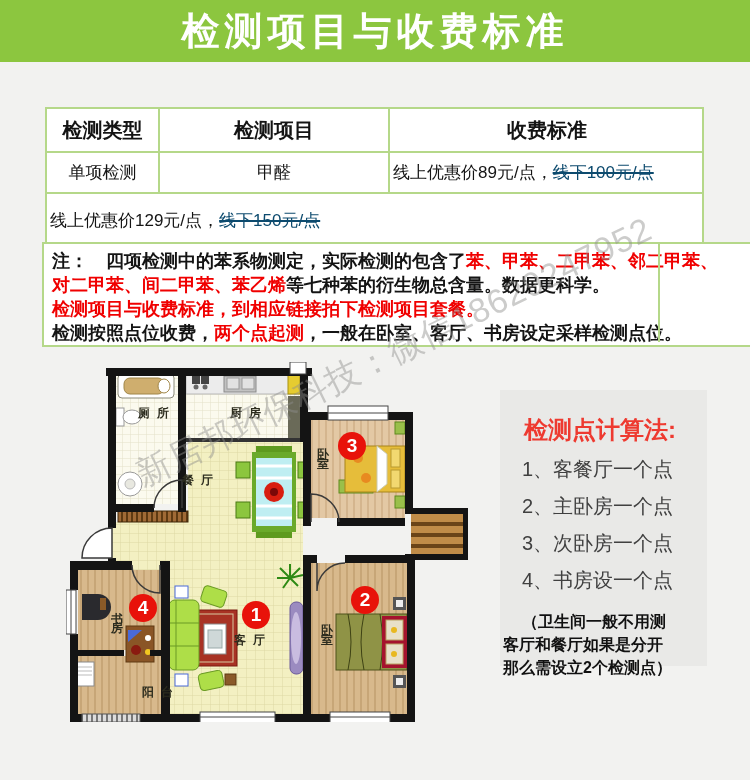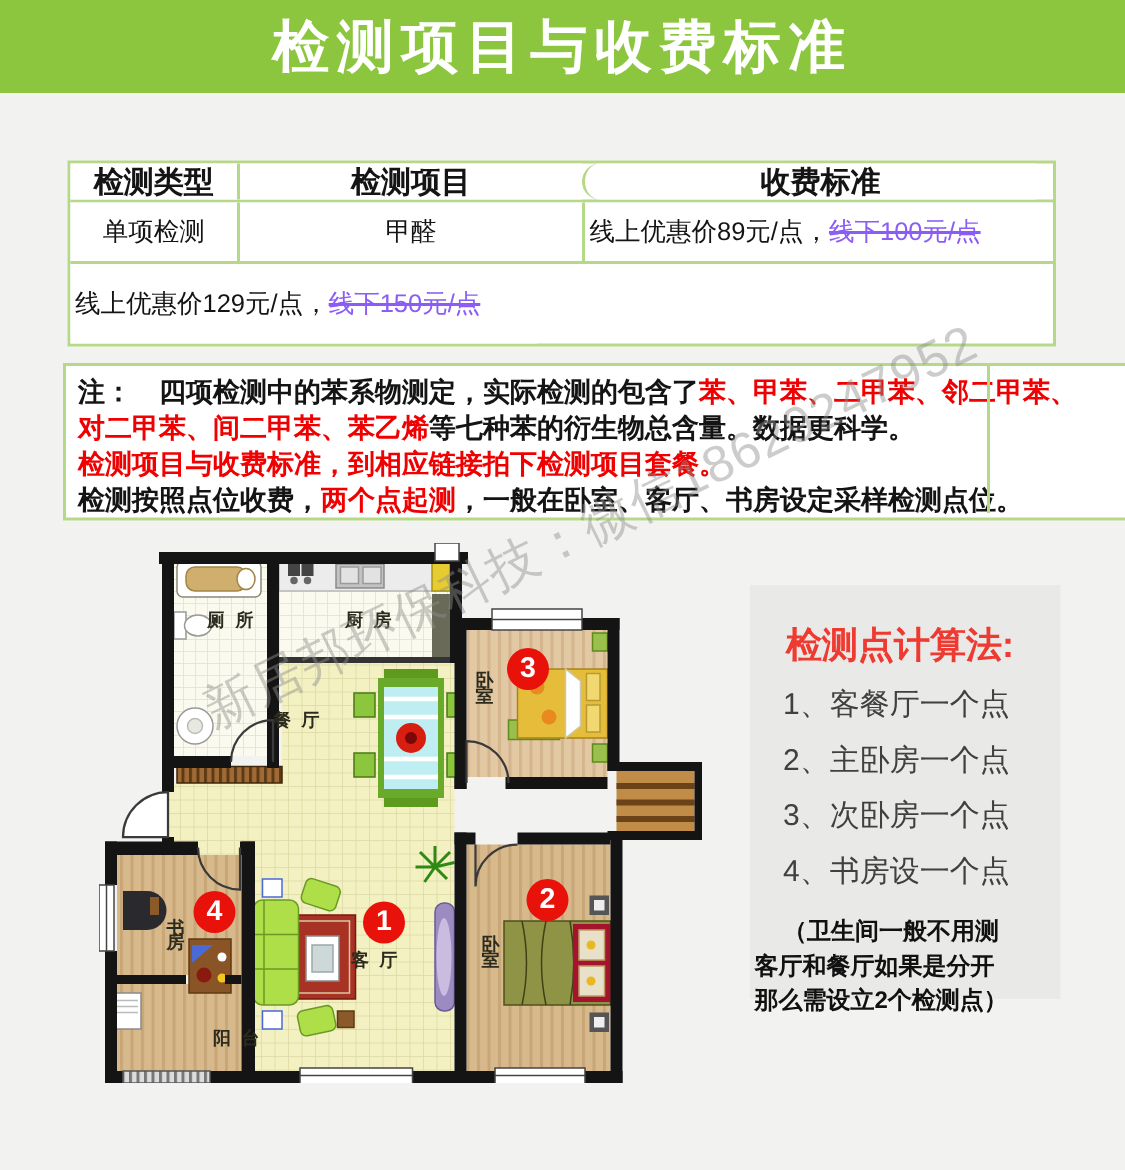--- a/index.html
+++ b/index.html
@@ -15,22 +15,22 @@
   
   .tbl{position:absolute;left:45px;top:107px;width:655px;background:#fff;
        border:2px solid #b5d889;border-collapse:collapse;}
   .tr{display:flex;border-top:2px solid #b5d889;}
   .tr:first-child{border-top:none;}
   .td{border-left:2px solid #b5d889;display:flex;align-items:center;justify-content:center;
       font-size:17px;color:#141414;background:#fff;}
   .td:first-child{border-left:none;}
   .c1{width:111px;} .c2{width:228px;} .c3{width:308px;justify-content:flex-start;padding-left:3px;}
   .th{font-size:20px;font-weight:bold;}
-  .rh{height:24px;} .r1{height:39px;} .r2{height:53px;}
-  .strike{color:#8b5cf6;text-decoration:line-through;text-decoration-thickness:2px;}
+  .rh{height:42px;} .r1{height:39px;} .r2{height:53px;}
+  .strike{color:#0c4a6e;text-decoration:line-through;text-decoration-thickness:2px;}
 
   
   .note{position:absolute;left:42px;top:242px;width:701px;height:96px;background:#fff;
         border:2px solid #b5d889;font-size:18px;line-height:24px;color:#141414;
         font-weight:600;padding:5px 0 0 8px;}
   .note .red{color:#f00000;font-weight:700;}
   .note-vline{position:absolute;left:658px;top:242px;width:2px;height:100px;background:#b5d889;}
 
   
   .wm{position:absolute;left:138px;top:456px;width:720px;line-height:40px;font-size:34px;
@@ -63,21 +63,21 @@
 <div class="stage">
 
   <div class="hdr">
     <div class="hdr-title">检测项目与收费标准</div>
   </div>
 
   <div class="tbl">
     <div class="tr rh">
       <div class="td c1 th">检测类型</div>
       <div class="td c2 th">检测项目</div>
-      <div class="td c3 th" style="justify-content:center;border-radius:13px;">收费标准</div>
+      <div class="td c3 th" style="justify-content:center;">收费标准</div>
     </div>
     <div class="tr r1">
       <div class="td c1">单项检测</div>
       <div class="td c2">甲醛</div>
       <div class="td c3">
         <span>线上优惠价89元/点，</span>
         <span class="strike">线下100元/点</span>
       </div>
     </div>
     <div class="tr r2">

